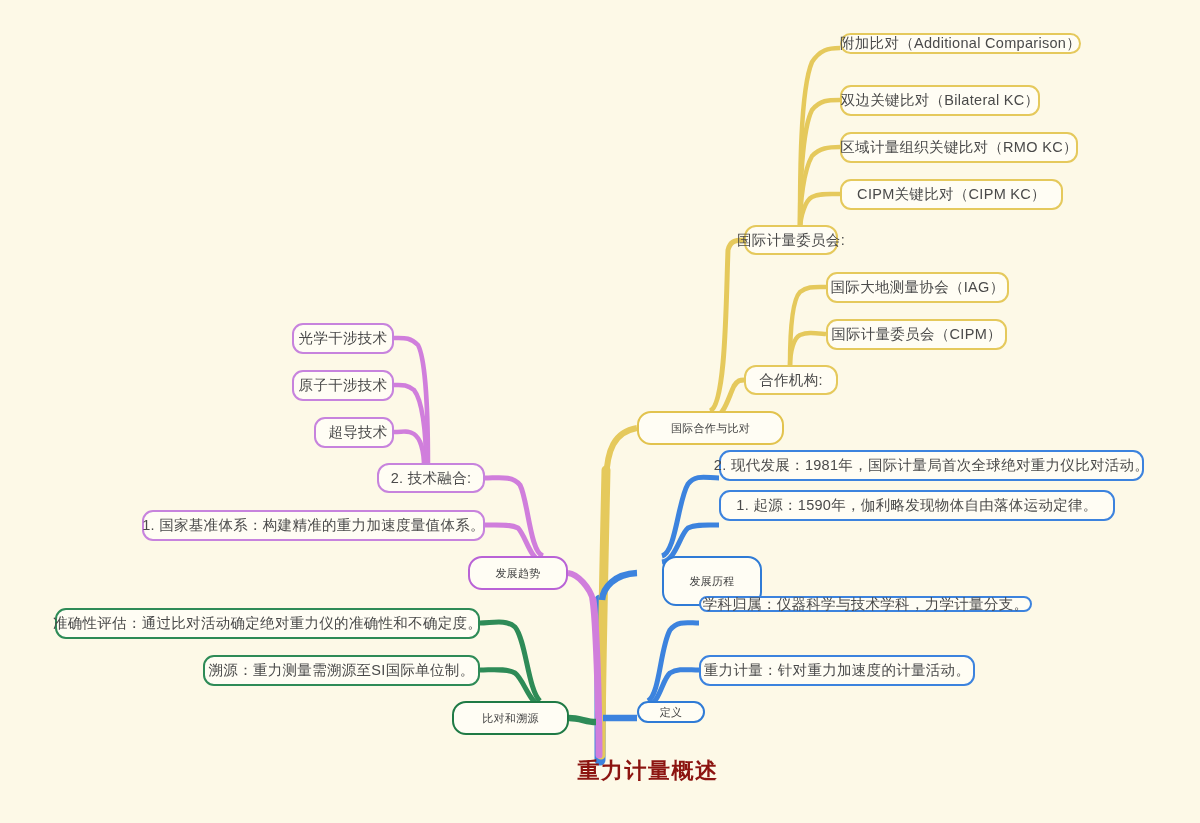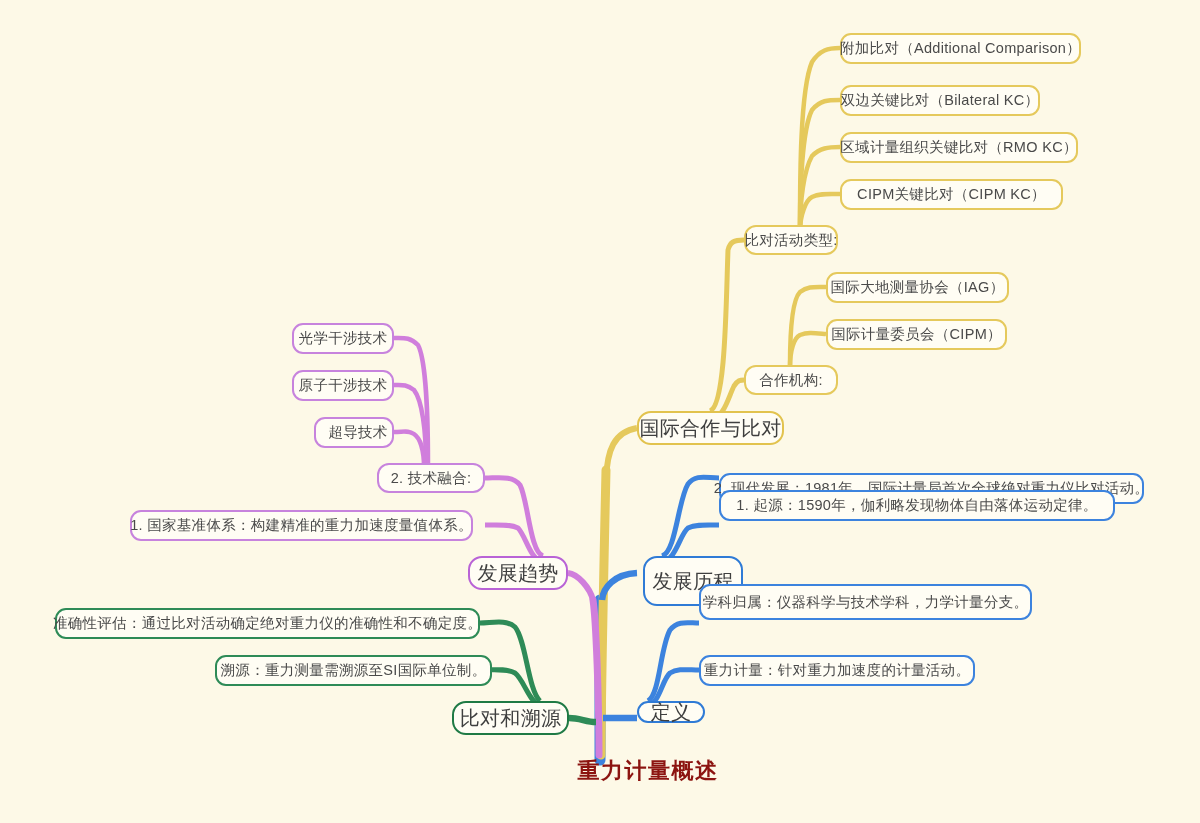--- a/index.html
+++ b/index.html
@@ -37,21 +37,21 @@
     border-radius: 11px;
     color: #4a4a4a;
     font-size: 14.5px;
     letter-spacing: 0.3px;
     white-space: nowrap;
     padding: 0 12px;
     height: 30px;
     line-height: 1;
   }
   .node.branch {
-    font-size: 20px;
+    font-size: 11px;
     height: 34px;
     border-radius: 14px;
     border-width: 2.5px;
     padding: 0 16px;
     color: #3f3f3f;
   }
   .node.sub {
     border-radius: 12px;
   }
   .c-yellow { border-color: #e5c95c; }
@@ -119,24 +119,24 @@
     <path d="M428,463 C428,420 426,360 418,345 C410,337 404,338 394,338" stroke="#d07edc" stroke-width="4.5" fill="none"></path>
     <path d="M426,465 C426,430 422,400 414,390 C406,384 402,385 394,385" stroke="#d07edc" stroke-width="4.5" fill="none"></path>
     <path d="M424,467 C424,450 420,438 414,434 C408,430 404,432 394,432" stroke="#d07edc" stroke-width="4.5" fill="none"></path>
   </svg>
 
   <div class="node branch c-yellow" style="left:637px; top:411px; width:147px; height:34px;">
     <span>国际合作与比对</span>
   </div>
 
   <div class="node sub c-yellow" style="left:744px; top:225px; width:94px; height:30px;">
-    <span>比对活动类型:</span>
-  </div>
-
-  <div class="node c-yellow" style="left:840px; top:33px; width:241px; height:31px;border-radius:11px;">
+    <span>国际计量委员会:</span>
+  </div>
+
+  <div class="node c-yellow" style="left:840px; top:33px; width:241px; height:21px;border-radius:11px;">
     <span>附加比对（Additional Comparison）</span>
   </div>
   <div class="node c-yellow" style="left:840px; top:85px; width:200px; height:31px;">
     <span>双边关键比对（Bilateral KC）</span>
   </div>
   <div class="node c-yellow" style="left:840px; top:132px; width:238px; height:31px;">
     <span>区域计量组织关键比对（RMO KC）</span>
   </div>
   <div class="node c-yellow" style="left:840px; top:179px; width:223px; height:31px;">
     <span>CIPM关键比对（CIPM KC）</span>
@@ -145,64 +145,64 @@
   <div class="node sub c-yellow" style="left:744px; top:365px; width:94px; height:30px;">
     <span>合作机构:</span>
   </div>
   <div class="node c-yellow" style="left:826px; top:272px; width:183px; height:31px;">
     <span>国际大地测量协会（IAG）</span>
   </div>
   <div class="node c-yellow" style="left:826px; top:319px; width:181px; height:31px;">
     <span>国际计量委员会（CIPM）</span>
   </div>
 
-  <div class="node branch c-blue" style="left:643px; top:556px; width:100px; height:50px;">
+  <div class="node branch c-blue" style="left:662px; top:556px; width:100px; height:50px;">
     <span>发展历程</span>
   </div>
-  <div class="node c-blue" style="left:719px; top:473px; width:425px; height:31px;text-align:right;">
+  <div class="node c-blue" style="left:719px; top:450px; width:425px; height:31px;text-align:right;">
     <span>2. 现代发展：1981年，国际计量局首次全球绝对重力仪比对活动。</span>
   </div>
   <div class="node c-blue" style="left:719px; top:490px; width:396px; height:31px;">
     <span>1. 起源：1590年，伽利略发现物体自由落体运动定律。</span>
   </div>
 
   <div class="node branch c-blue" style="left:637px; top:701px; width:68px; height:22px;">
     <span>定义</span>
   </div>
-  <div class="node c-blue" style="left:699px; top:584px; width:333px; height:36px;">
+  <div class="node c-blue" style="left:699px; top:596px; width:333px; height:16px;">
     <span>学科归属：仪器科学与技术学科，力学计量分支。</span>
   </div>
   <div class="node c-blue" style="left:699px; top:655px; width:276px; height:31px;">
     <span>重力计量：针对重力加速度的计量活动。</span>
   </div>
 
   <div class="node branch c-green" style="left:452px; top:701px; width:117px; height:34px;">
     <span>比对和溯源</span>
   </div>
   <div class="node c-green" style="left:55px; top:608px; width:425px; height:31px;">
     <span>准确性评估：通过比对活动确定绝对重力仪的准确性和不确定度。</span>
   </div>
-  <div class="node c-green" style="left:203px; top:655px; width:277px; height:31px;margin-left:12px;">
+  <div class="node c-green" style="left:203px; top:655px; width:277px; height:31px;">
     <span>溯源：重力测量需溯源至SI国际单位制。</span>
   </div>
 
   <div class="node branch c-purple" style="left:468px; top:556px; width:100px; height:34px;">
     <span>发展趋势</span>
   </div>
   <div class="node sub c-purple" style="left:377px; top:463px; width:108px; height:30px;">
     <span>2. 技术融合:</span>
   </div>
   <div class="node c-purple" style="left:292px; top:323px; width:102px; height:31px;">
     <span>光学干涉技术</span>
   </div>
   <div class="node c-purple" style="left:292px; top:370px; width:102px; height:31px;">
     <span>原子干涉技术</span>
   </div>
   <div class="node c-purple" style="left:314px; top:417px; width:80px; height:31px;padding-left:20px;">
     <span>超导技术</span>
   </div>
-  <div class="node c-purple" style="left:130px; top:510px; width:343px; height:31px;">
+  <div class="node c-purple" style="left:142px; top:510px; width:343px; height:31px;">
     <span>1. 国家基准体系：构建精准的重力加速度量值体系。</span>
   </div>
 
   <div id="root-title" style="top:756px;padding-left:48px;">重力计量概述</div>
 
 </div>
 
 </body></html>

